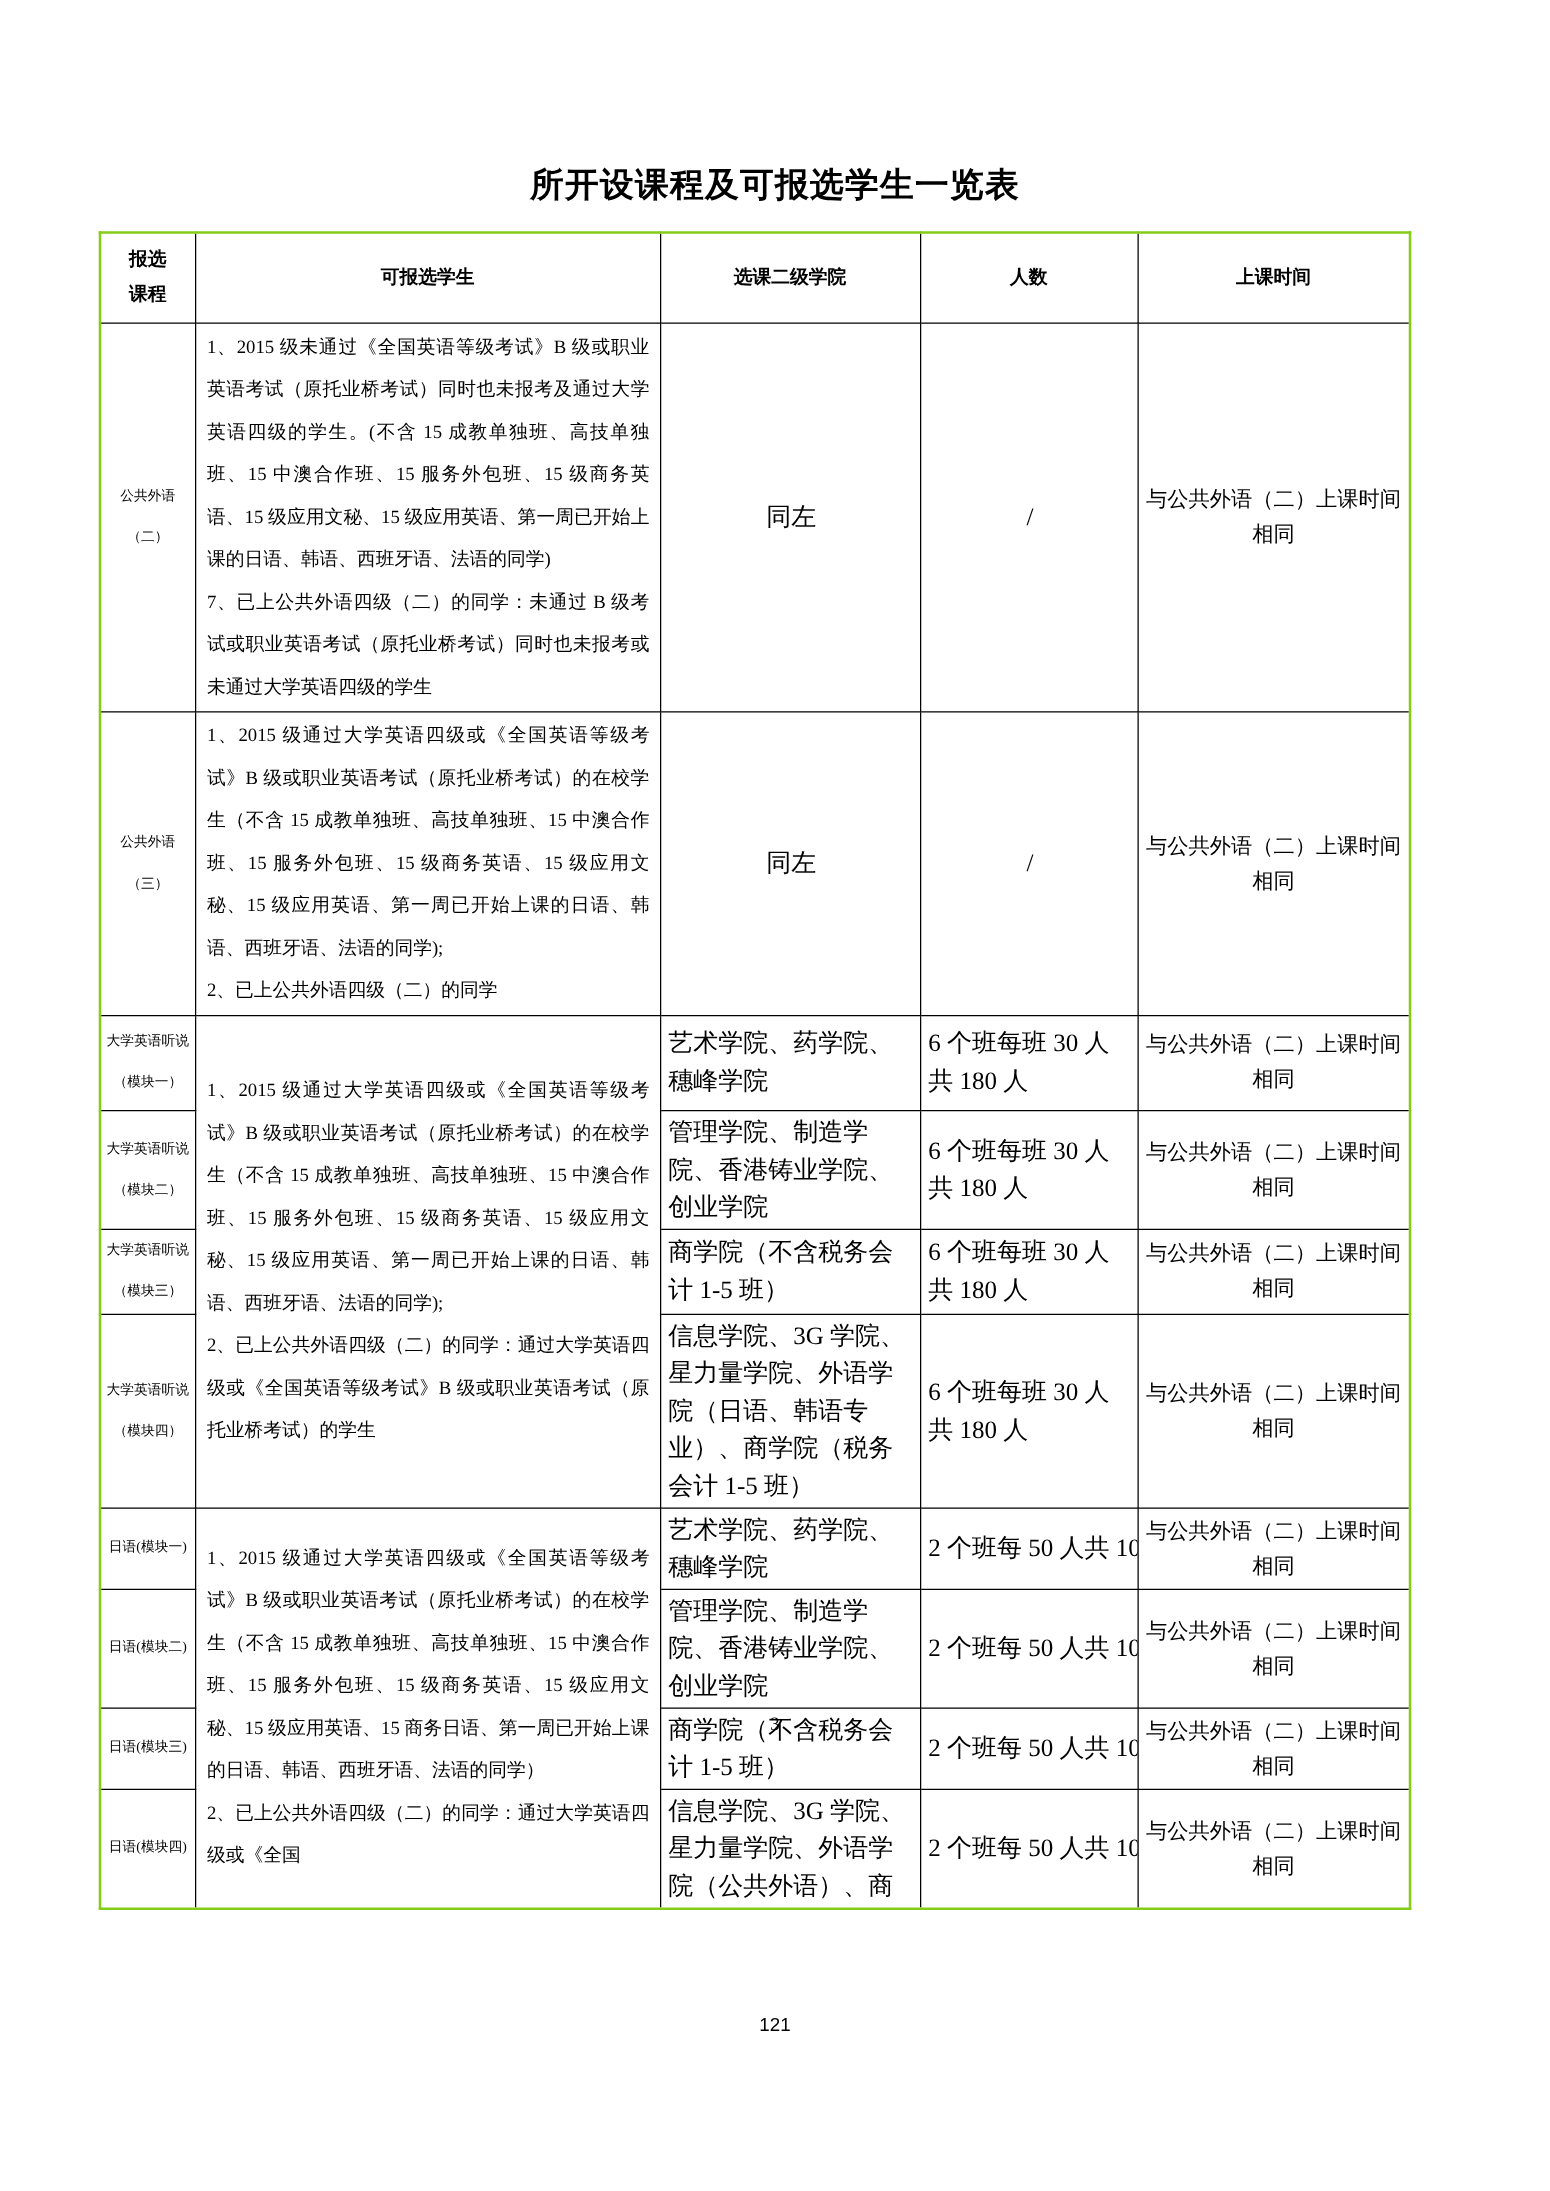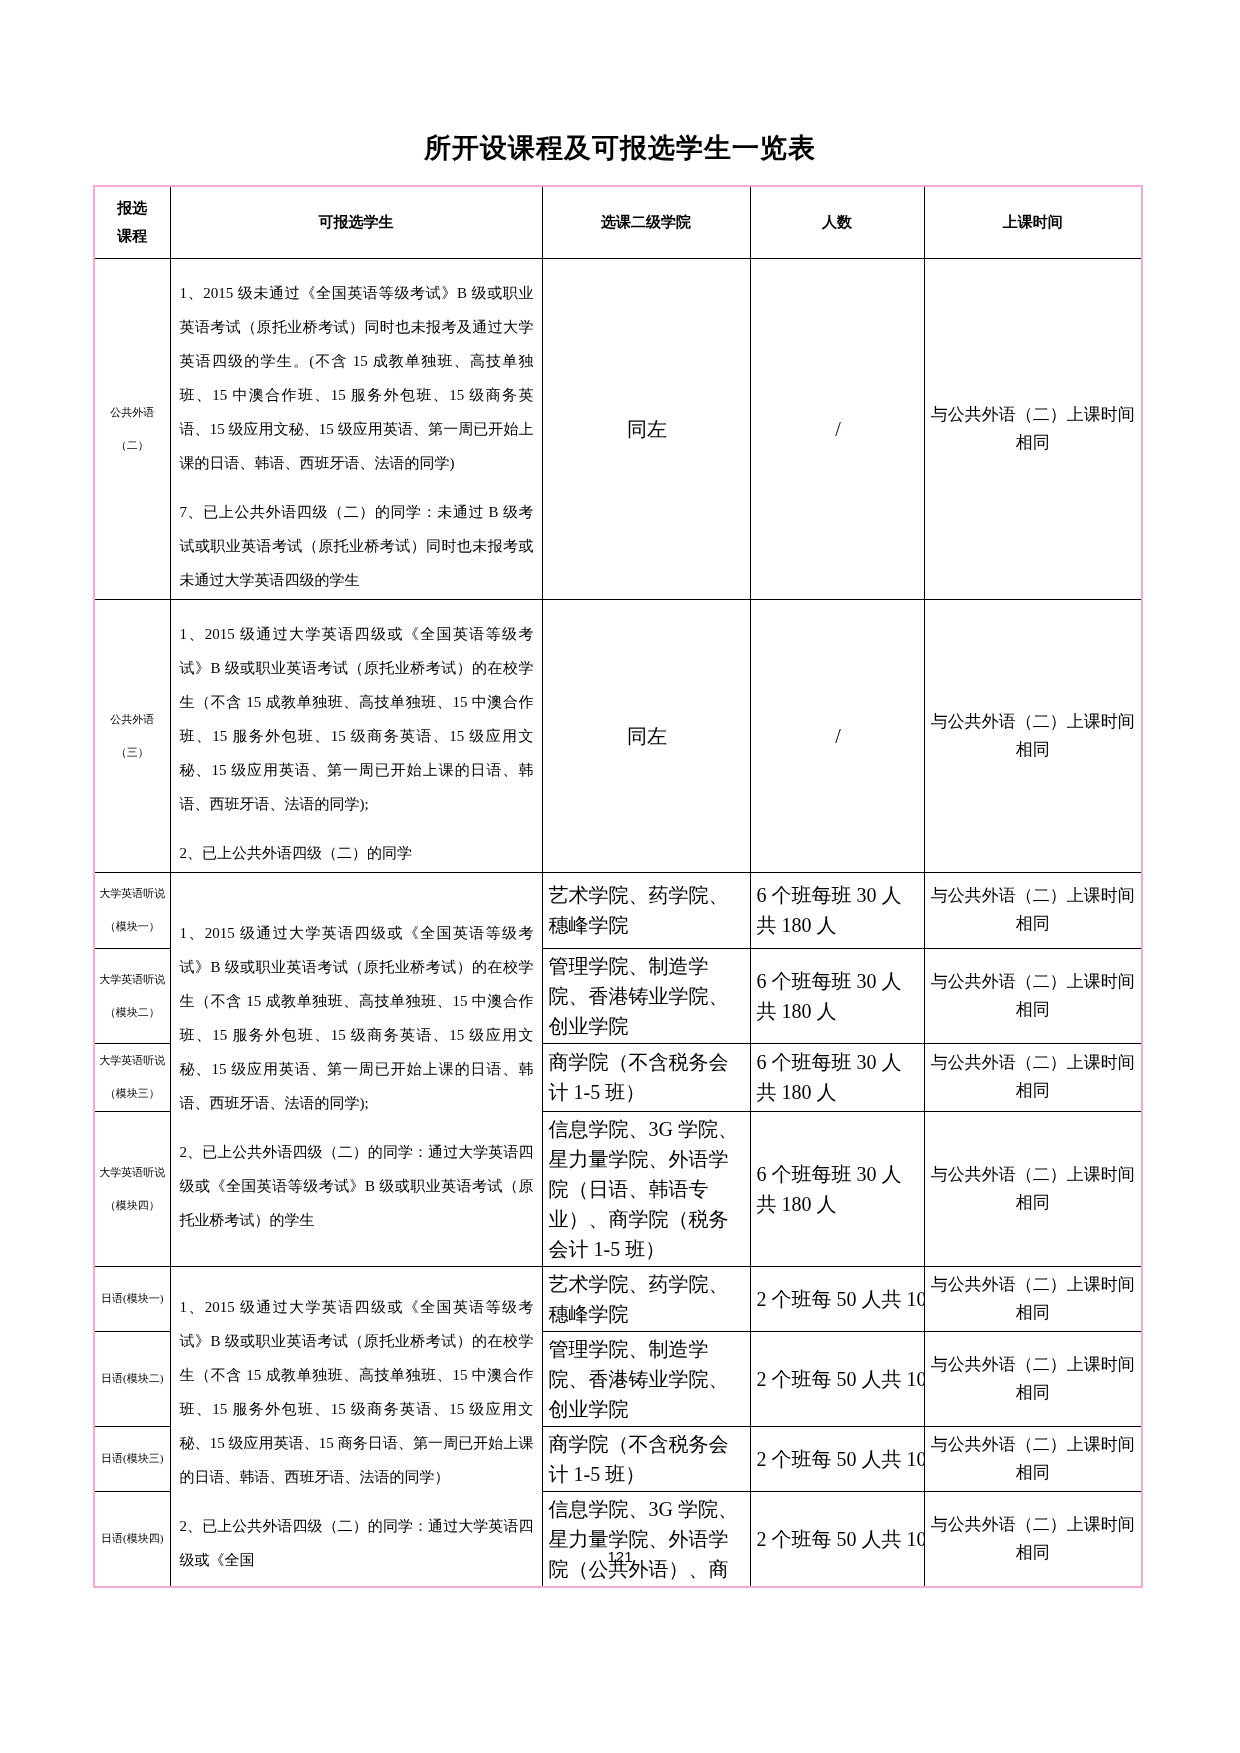--- a/index.html
+++ b/index.html
@@ -23,25 +23,25 @@
     text-align: center;
     font-family: Liberation Serif, serif;
     font-weight: bold;
     font-size: 27px;
     letter-spacing: 1px;
     color: #000;
   }
   table.course-table {
     position: absolute;
     top: 185px;
-    left: 93px;
+    left: 79px;
     width: 1048px;
     border-collapse: collapse;
     table-layout: fixed;
-    border: 2px solid #f9a8d4;
+    border: 2px solid #84cc16;
   }
   table.course-table td, table.course-table th {
     border: 1.5px solid #000;
     vertical-align: middle;
     color: #000;
     overflow: hidden;
   }
   th.hdr {
     font-family: "Liberation Sans", sans-serif;
     font-weight: bold;
@@ -57,21 +57,21 @@
     line-height: 33px;
     padding: 0 2px;
   }
   td.c-students {
     font-family: "Liberation Serif", serif;
     font-size: 15px;
     text-align: left;
     line-height: 34px;
     padding: 2px 8px 2px 9px;
   }
-  td.c-students .para { text-align: justify; margin-top: 15px; }
+  td.c-students .para { text-align: justify; }
   td.c-college, td.c-count {
     font-family: "Liberation Serif", serif;
     font-size: 20px;
     text-align: left;
     line-height: 30px;
     padding: 2px 4px 2px 6px;
   }
   td.c-time {
     font-family: Liberation Serif, serif;
     font-size: 17px;
@@ -85,21 +85,21 @@
     position: absolute;
     top: 1372px;
     left: 0;
     width: 1240px;
     text-align: center;
     font-family: "Liberation Serif", serif;
     font-size: 15px;
   }
   .page-number {
     position: absolute;
-    top: 1548px;
+    top: 1612px;
     left: 0;
     width: 1240px;
     text-align: center;
     font-family: "Liberation Sans", sans-serif;
     font-size: 15px;
   }
 </style>
 </head>
 <body>
 

